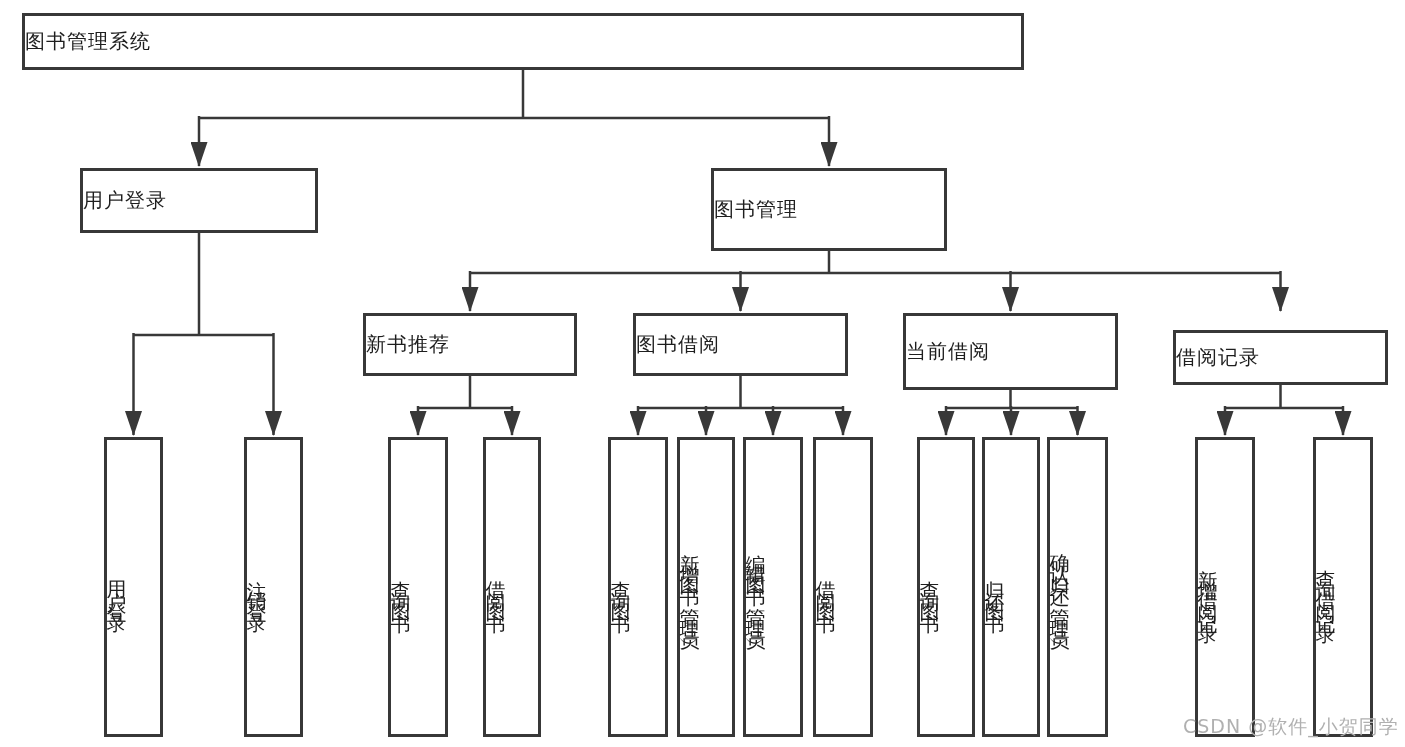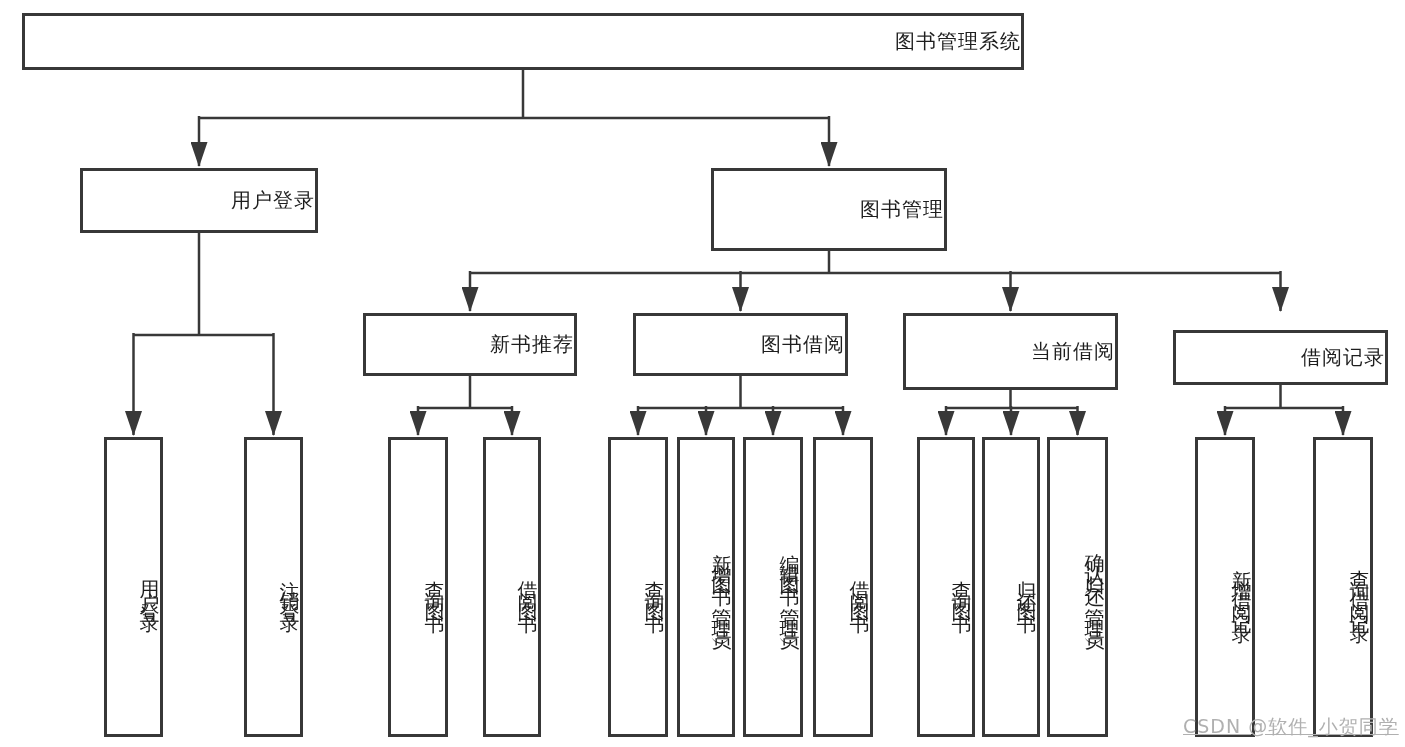--- a/index.html
+++ b/index.html
@@ -19,42 +19,41 @@
     overflow:hidden;
   }
   .wires{position:absolute;left:0;top:0;width:1405px;height:747px;}
   .box{
     position:absolute;
     box-sizing:border-box;
     border:3px solid var(--border);
     background:#fff;
     display:flex;
     align-items:center;
-    justify-content:flex-end;
+    justify-content:flex-start;
     font-size:20px;
     letter-spacing:1px;
     color:var(--text);
     z-index:1;
   }
   .vbox .vtext{
     writing-mode:vertical-rl;
     text-orientation:mixed;
     letter-spacing:0.55em;
     line-height:1;
     white-space:nowrap;
   }
   .watermark{
     position:absolute;
     left:1183px;top:714px;
     font-size:19px;
     letter-spacing:1px;
     color:var(--wm);
     z-index:2;
     white-space:nowrap;
-    text-decoration:underline;
   }
 </style>
 </head>
 <body>
 
 <div class="stage">
 
   <svg class="wires" viewBox="0 0 1405 747" xmlns="http://www.w3.org/2000/svg">
     <defs>
       <marker id="ah" markerUnits="userSpaceOnUse" markerWidth="25" markerHeight="17" viewBox="0 0 25 17" refX="24" refY="8.5" orient="auto">

